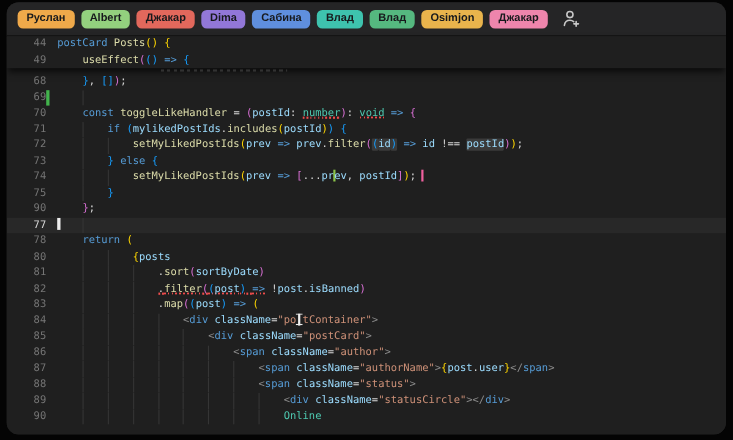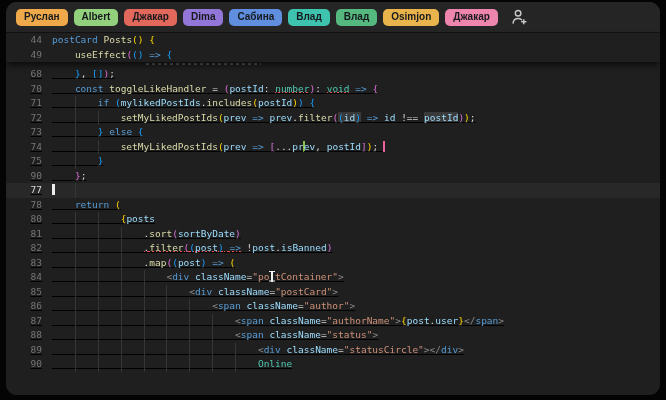--- a/index.html
+++ b/index.html
@@ -41,21 +41,21 @@
   
   .ibeam{display:inline-block;width:5.7px;height:11px;vertical-align:-2px;position:relative;}
   .ibeam::before{content:"";position:absolute;left:2px;top:0;width:1.5px;height:100%;background:#efefef;}
   .ibeam::after{content:"";position:absolute;left:0;width:5.5px;height:1.4px;background:#efefef;top:0;
     box-shadow:0 9.5px 0 #efefef;}
   
   .sticky{position:relative;z-index:3;background:#1f1f1f;box-shadow:0 4px 6px -1px rgba(0,0,0,0.65);}
   .partial{position:relative;height:5px;overflow:hidden;z-index:1;}
   .partial .dashes{position:absolute;left:140px;top:1px;width:115px;height:2.4px;opacity:.75;
     background:repeating-linear-gradient(90deg,#6a6a6a 0 3px,transparent 3px 6px);}
-  .lines-wrap{position:relative;z-index:1;text-decoration:underline;}
+  .lines-wrap{position:relative;z-index:1;}
 </style>
 </head>
 <body>
 
 <div class="stage">
   <div class="window">
 
     <div class="header">
       <div class="chips" id="chips">
           <span class="chip" style="background: rgb(239, 169, 74);">Руслан</span>
@@ -82,20 +82,21 @@
     <div class="editor">
       <div class="sticky" id="sticky">
           <div class="row"><div class="gut">44</div><div class="code"><span class="tk-kw">postCard</span><span class="tk-pln"> </span><span class="tk-fn">Posts</span><span class="tk-b1">(</span><span class="tk-b1">)</span><span class="tk-pln"> </span><span class="tk-b1">{</span></div></div>
           <div class="row"><div class="gut">49</div><div class="code"><span class="tk-pln">    </span><span class="tk-fn">useEffect</span><span class="tk-b2">(</span><span class="tk-b3">(</span><span class="tk-b3">)</span><span class="tk-pln"> </span><span class="tk-arrow">=&gt;</span><span class="tk-pln"> </span><span class="tk-b3">{</span></div></div>
         </div>
       <div class="partial">
         <div class="dashes"></div>
       </div>
       <div class="lines-wrap" id="code">
           <div class="row"><div class="gut">68</div><div class="code"><span class="tk-pln">    </span><span class="tk-b3">}</span><span class="tk-pln">, </span><span class="tk-b3">[</span><span class="tk-b3">]</span><span class="tk-b2">)</span><span class="tk-pln">;</span></div></div>
+          <div class="row"><div class="gut">69<span class="gitbar"></span></div><div class="code"><span class="guide" style="left: 32.88px;"></span></div></div>
           <div class="row"><div class="gut">70</div><div class="code"><span class="tk-pln">    </span><span class="tk-kw">const</span><span class="tk-pln"> </span><span class="tk-fn">toggleLikeHandler</span><span class="tk-pln"> = </span><span class="tk-b2">(</span><span class="tk-var">postId</span><span class="tk-pln">: </span><span class="tk-type tk-sq">number</span><span class="tk-b2">)</span><span class="tk-pln">: </span><span class="tk-type tk-sq">void</span><span class="tk-pln"> </span><span class="tk-arrow">=&gt;</span><span class="tk-pln"> </span><span class="tk-b2">{</span></div></div>
           <div class="row"><div class="gut">71</div><div class="code"><span class="guide" style="left: 32.88px;"></span><span class="tk-pln">        </span><span class="tk-kw">if</span><span class="tk-pln"> </span><span class="tk-b3">(</span><span class="tk-var">mylikedPostIds</span><span class="tk-pln">.</span><span class="tk-fn">includes</span><span class="tk-b1">(</span><span class="tk-var">postId</span><span class="tk-b1">)</span><span class="tk-b3">)</span><span class="tk-pln"> </span><span class="tk-b3">{</span></div></div>
           <div class="row"><div class="gut">72</div><div class="code"><span class="guide" style="left: 32.88px;"></span><span class="guide" style="left: 55.76px;"></span><span class="tk-pln">            </span><span class="tk-fn">setMyLikedPostIds</span><span class="tk-b1">(</span><span class="tk-var">prev</span><span class="tk-pln"> </span><span class="tk-arrow">=&gt;</span><span class="tk-pln"> </span><span class="tk-var">prev</span><span class="tk-pln">.</span><span class="tk-fn">filter</span><span class="tk-b2">(</span><span class="tk-b3 tk-hl">(</span><span class="tk-var tk-hl">id</span><span class="tk-b3 tk-hl">)</span><span class="tk-pln"> </span><span class="tk-arrow">=&gt;</span><span class="tk-pln"> </span><span class="tk-var">id</span><span class="tk-pln"> </span><span class="tk-pln">!==</span><span class="tk-pln"> </span><span class="tk-var tk-hl">postId</span><span class="tk-b2">)</span><span class="tk-b1">)</span><span class="tk-pln">;</span></div></div>
           <div class="row"><div class="gut">73</div><div class="code"><span class="guide" style="left: 32.88px;"></span><span class="tk-pln">        </span><span class="tk-b3">}</span><span class="tk-pln"> </span><span class="tk-kw">else</span><span class="tk-pln"> </span><span class="tk-b3">{</span></div></div>
           <div class="row"><div class="gut">74</div><div class="code"><span class="guide" style="left: 32.88px;"></span><span class="guide" style="left: 55.76px;"></span><span class="tk-pln">            </span><span class="tk-fn">setMyLikedPostIds</span><span class="tk-b1">(</span><span class="tk-var">prev</span><span class="tk-pln"> </span><span class="tk-arrow">=&gt;</span><span class="tk-pln"> </span><span class="tk-b2">[</span><span class="tk-pln">...</span><span class="tk-var">pr</span><span class="caret green"></span><span class="tk-var">ev</span><span class="tk-pln">, </span><span class="tk-var">postId</span><span class="tk-b2">]</span><span class="tk-b1">)</span><span class="tk-pln">; </span><span class="caret pink"></span></div></div>
           <div class="row"><div class="gut">75</div><div class="code"><span class="guide" style="left: 32.88px;"></span><span class="tk-pln">        </span><span class="tk-b3">}</span></div></div>
           <div class="row"><div class="gut">90</div><div class="code"><span class="tk-pln">    </span><span class="tk-b2">}</span><span class="tk-pln">;</span></div></div>
           <div class="row active"><div class="gut">77</div><div class="code"><span class="guide" style="left: 32.88px;"></span><span class="caret white"></span></div></div>
           <div class="row"><div class="gut">78</div><div class="code"><span class="tk-pln">    </span><span class="tk-kw">return</span><span class="tk-pln"> </span><span class="tk-b1">(</span></div></div>
           <div class="row"><div class="gut">80</div><div class="code"><span class="guide" style="left: 32.88px;"></span><span class="guide" style="left: 55.76px;"></span><span class="tk-pln">            </span><span class="tk-b1">{</span><span class="tk-var">posts</span></div></div>

